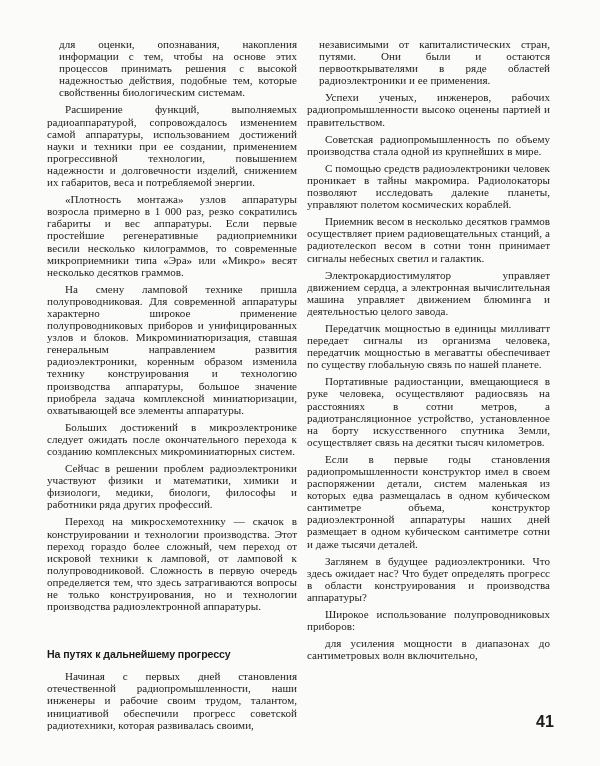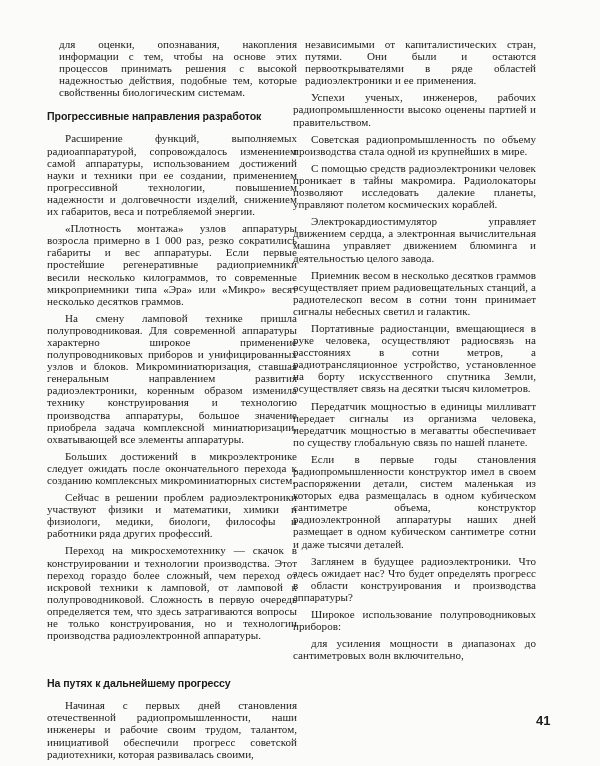--- a/index.html
+++ b/index.html
@@ -7,59 +7,58 @@
     width: 600px; height: 766px; background: #fbfbf9; overflow: hidden;
     position: relative; color: #1c1c1c;
     font-family: "Liberation Serif", "DejaVu Serif", serif;
   }
   .col {
     position: absolute; top: 38px;
     font-size: 11.1px; line-height: 12.1px; text-align: justify;
     hyphens: manual;
   }
   .col.left { left: 47px; width: 250px; }
-  .col.right { left: 293px; width: 243px; }
+  .col.right { left: 307px; width: 243px; }
   p { margin: 0 0 5px 0; text-indent: 18px; }
   p.noindent { text-indent: 0; margin-left: 12px; }
   h2 {
     font-family: "Liberation Sans", "DejaVu Sans", sans-serif;
     font-weight: bold; font-size: 10.6px; line-height: 12px;
     margin: 12px 0 10px 0; letter-spacing: -0.1px;
   }
   h2.second { margin-top: 36px; }
   .page-number {
     position: absolute; left: 536px; top: 713px;
     font-family: "Liberation Sans", "DejaVu Sans", sans-serif;
-    font-weight: bold; font-size: 13px;
+    font-weight: bold; font-size: 16px;
   }
 </style>
 </head>
 <body>
 
 <div class="col left">
   <p class="noindent">для оценки, опознавания, накопления информации с тем, чтобы на основе этих процессов принимать решения с высокой надежностью действия, подобные тем, которые свойственны биологическим системам.</p>
-  <h2>Прогрессивные направления разработок</h2>
   <p>Расширение функций, выполняемых радиоаппаратурой, сопровождалось изменением самой аппаратуры, использованием достижений науки и техники при ее создании, применением прогрессивной технологии, повышением надежности и долговечности изделий, снижением их габаритов, веса и потребляемой энергии.</p>
   <p>«Плотность монтажа» узлов аппаратуры возросла примерно в 1 000 раз, резко сократились габариты и вес аппаратуры. Если первые простейшие регенеративные радиоприемники весили несколько килограммов, то современные микроприемники типа «Эра» или «Микро» весят несколько десятков граммов.</p>
   <p>На смену ламповой технике пришла полупроводниковая. Для современной аппаратуры характерно широкое применение полупроводниковых приборов и унифицированных узлов и блоков. Микроминиатюризация, ставшая генеральным направлением развития радиоэлектроники, коренным образом изменила технику конструирования и технологию производства аппаратуры, большое значение приобрела задача комплексной миниатюризации, охватывающей все элементы аппаратуры.</p>
   <p>Больших достижений в микроэлектронике следует ожидать после окончательного перехода к созданию комплексных микроминиатюрных систем.</p>
   <p>Сейчас в решении проблем радиоэлектроники участвуют физики и математики, химики и физиологи, медики, биологи, философы и работники ряда других профессий.</p>
   <p>Переход на микросхемотехнику — скачок в конструировании и технологии производства. Этот переход гораздо более сложный, чем переход от искровой техники к ламповой, от ламповой к полупроводниковой. Сложность в первую очередь определяется тем, что здесь затрагиваются вопросы не только конструирования, но и технологии производства радиоэлектронной аппаратуры.</p>
   <h2 class="second">На путях к дальнейшему прогрессу</h2>
   <p>Начиная с первых дней становления отечественной радиопромышленности, наши инженеры и рабочие своим трудом, талантом, инициативой обеспечили прогресс советской радиотехники, которая развивалась своими,</p>
 </div>
 
 <div class="col right">
   <p class="noindent">независимыми от капиталистических стран, путями. Они были и остаются первооткрывателями в ряде областей радиоэлектроники и ее применения.</p>
   <p>Успехи ученых, инженеров, рабочих радиопромышленности высоко оценены партией и правительством.</p>
   <p>Советская радиопромышленность по объему производства стала одной из крупнейших в мире.</p>
   <p>С помощью средств радиоэлектроники человек проникает в тайны макромира. Радиолокаторы позволяют исследовать далекие планеты, управляют полетом космических кораблей.</p>
+  <p>Приемник весом в несколько десятков граммов осуществляет прием радиовещательных станций, а радиотелескоп весом в сотни тонн принимает сигналы небесных светил и галактик.</p>
   <p>Электрокардиостимулятор управляет движением сердца, а электронная вычислительная машина управляет движением блюминга и деятельностью целого завода.</p>
-  <p>Приемник весом в несколько десятков граммов осуществляет прием радиовещательных станций, а радиотелескоп весом в сотни тонн принимает сигналы небесных светил и галактик.</p>
+  <p>Передатчик мощностью в единицы милливатт передает сигналы из организма человека, передатчик мощностью в мегаватты обеспечивает по существу глобальную связь по нашей планете.</p>
   <p>Портативные радиостанции, вмещающиеся в руке человека, осуществляют радиосвязь на расстояниях в сотни метров, а радиотрансляционное устройство, установленное на борту искусственного спутника Земли, осуществляет связь на десятки тысяч километров.</p>
-  <p>Передатчик мощностью в единицы милливатт передает сигналы из организма человека, передатчик мощностью в мегаватты обеспечивает по существу глобальную связь по нашей планете.</p>
   <p>Если в первые годы становления радиопромышленности конструктор имел в своем распоряжении детали, систем маленькая из которых едва размещалась в одном кубическом сантиметре объема, конструктор радиоэлектронной аппаратуры наших дней размещает в одном кубическом сантиметре сотни и даже тысячи деталей.</p>
   <p>Заглянем в будущее радиоэлектроники. Что здесь ожидает нас? Что будет определять прогресс в области конструирования и производства аппаратуры?</p>
   <p>Широкое использование полупроводниковых приборов:</p>
   <p>для усиления мощности в диапазонах до сантиметровых волн включительно,</p>
 </div>
 
 <div class="page-number">41</div>
 
 </body></html>

